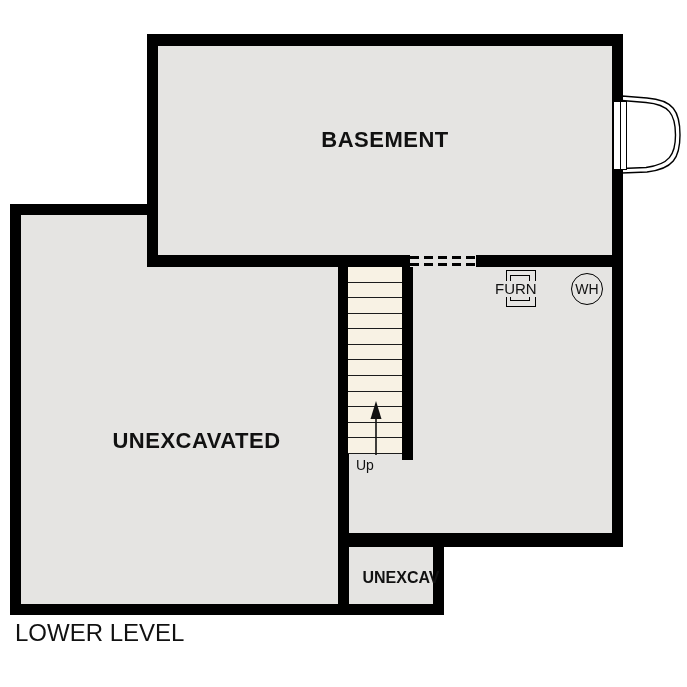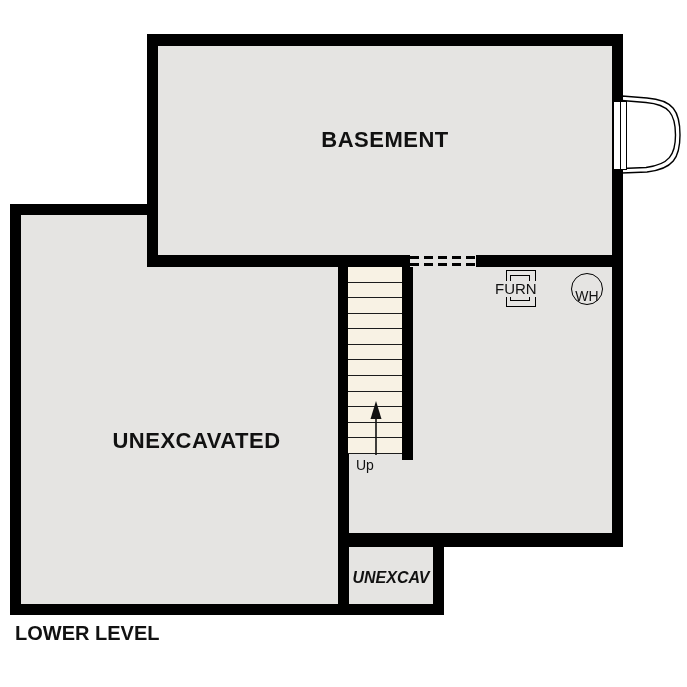--- a/index.html
+++ b/index.html
@@ -12,39 +12,39 @@
   html,body{margin:0;padding:0;background:var(--bg);}
   .plan{
     position:relative;width:687px;height:687px;background:var(--bg);
     font-family:"Liberation Sans", sans-serif;color:var(--ink);
     overflow:hidden;
   }
   .plan *{box-sizing:border-box;position:absolute;}
   .floor{background:var(--floor);}
   .wall{background:var(--wall);}
   .room-label{font-weight:bold;font-size:22px;line-height:27px;text-align:center;letter-spacing:.5px;white-space:nowrap;}
-  .plan-title{font-weight:bold;font-size:20px;line-height:26px;white-space:nowrap;}
+  .plan-title{font-weight:normal;font-size:24px;line-height:26px;white-space:nowrap;}
   
   .opening{background:var(--floor);}
   .dash-line{
     left:0;width:100%;height:3px;
     background-image:repeating-linear-gradient(90deg,var(--wall) 0 9px,transparent 9px 14px);
   }
   
   .stairs{display:flex;flex-direction:column;}
   .tread{position:relative;flex:1;background:var(--tread);border-bottom:1.6px solid #1c1c1c;}
   .up-label{font-size:14px;text-align:left;white-space:nowrap;}
   
   .furn-outer{border:1.6px solid var(--wall);}
   .furn-inner{left:3px;top:4px;width:20px;height:26px;border:1.6px solid var(--wall);}
   .furn-label{font-size:15px;line-height:16px;text-align:left;background:var(--floor);white-space:nowrap;}
   
   .wh-circle{
     border:1.6px solid var(--wall);border-radius:50%;background:var(--floor);
-    display:flex;align-items:flex-end;justify-content:center;
+    display:flex;align-items:center;justify-content:center;
     font-size:14px;white-space:nowrap;
   }
   
   .window-frame{background:#fff;border:1.6px solid var(--wall);}
   .window-mullion{left:5.5px;top:-1px;bottom:-1px;width:1.6px;background:var(--wall);height:calc(100% + 2px);}
   .small-room-label{font-weight:bold;font-size:16px;text-align:center;white-space:nowrap;}
 </style>
 </head>
 <body>
 
@@ -108,17 +108,17 @@
   </div>
 
   <div class="window-frame" style="left:613px;top:101px;width:14px;height:69px;">
     <div class="window-mullion"></div>
   </div>
 
   <div class="room-label" style="left:158px;top:126px;width:454px;">
     <div style="position:static;">BASEMENT</div>
   </div>
   <div class="room-label" style="left:21px;top:427px;width:351px;text-align:center;">UNEXCAVATED</div>
-  <div class="small-room-label" style="left:347px;top:569px;width:88px;font-style:italic;">UNEXCAV</div>
+  <div class="small-room-label" style="left:357px;top:569px;width:88px;">UNEXCAV</div>
 
   <div class="plan-title" style="left:15px;top:620px;">LOWER LEVEL</div>
 
 </div>
 
 </body></html>

